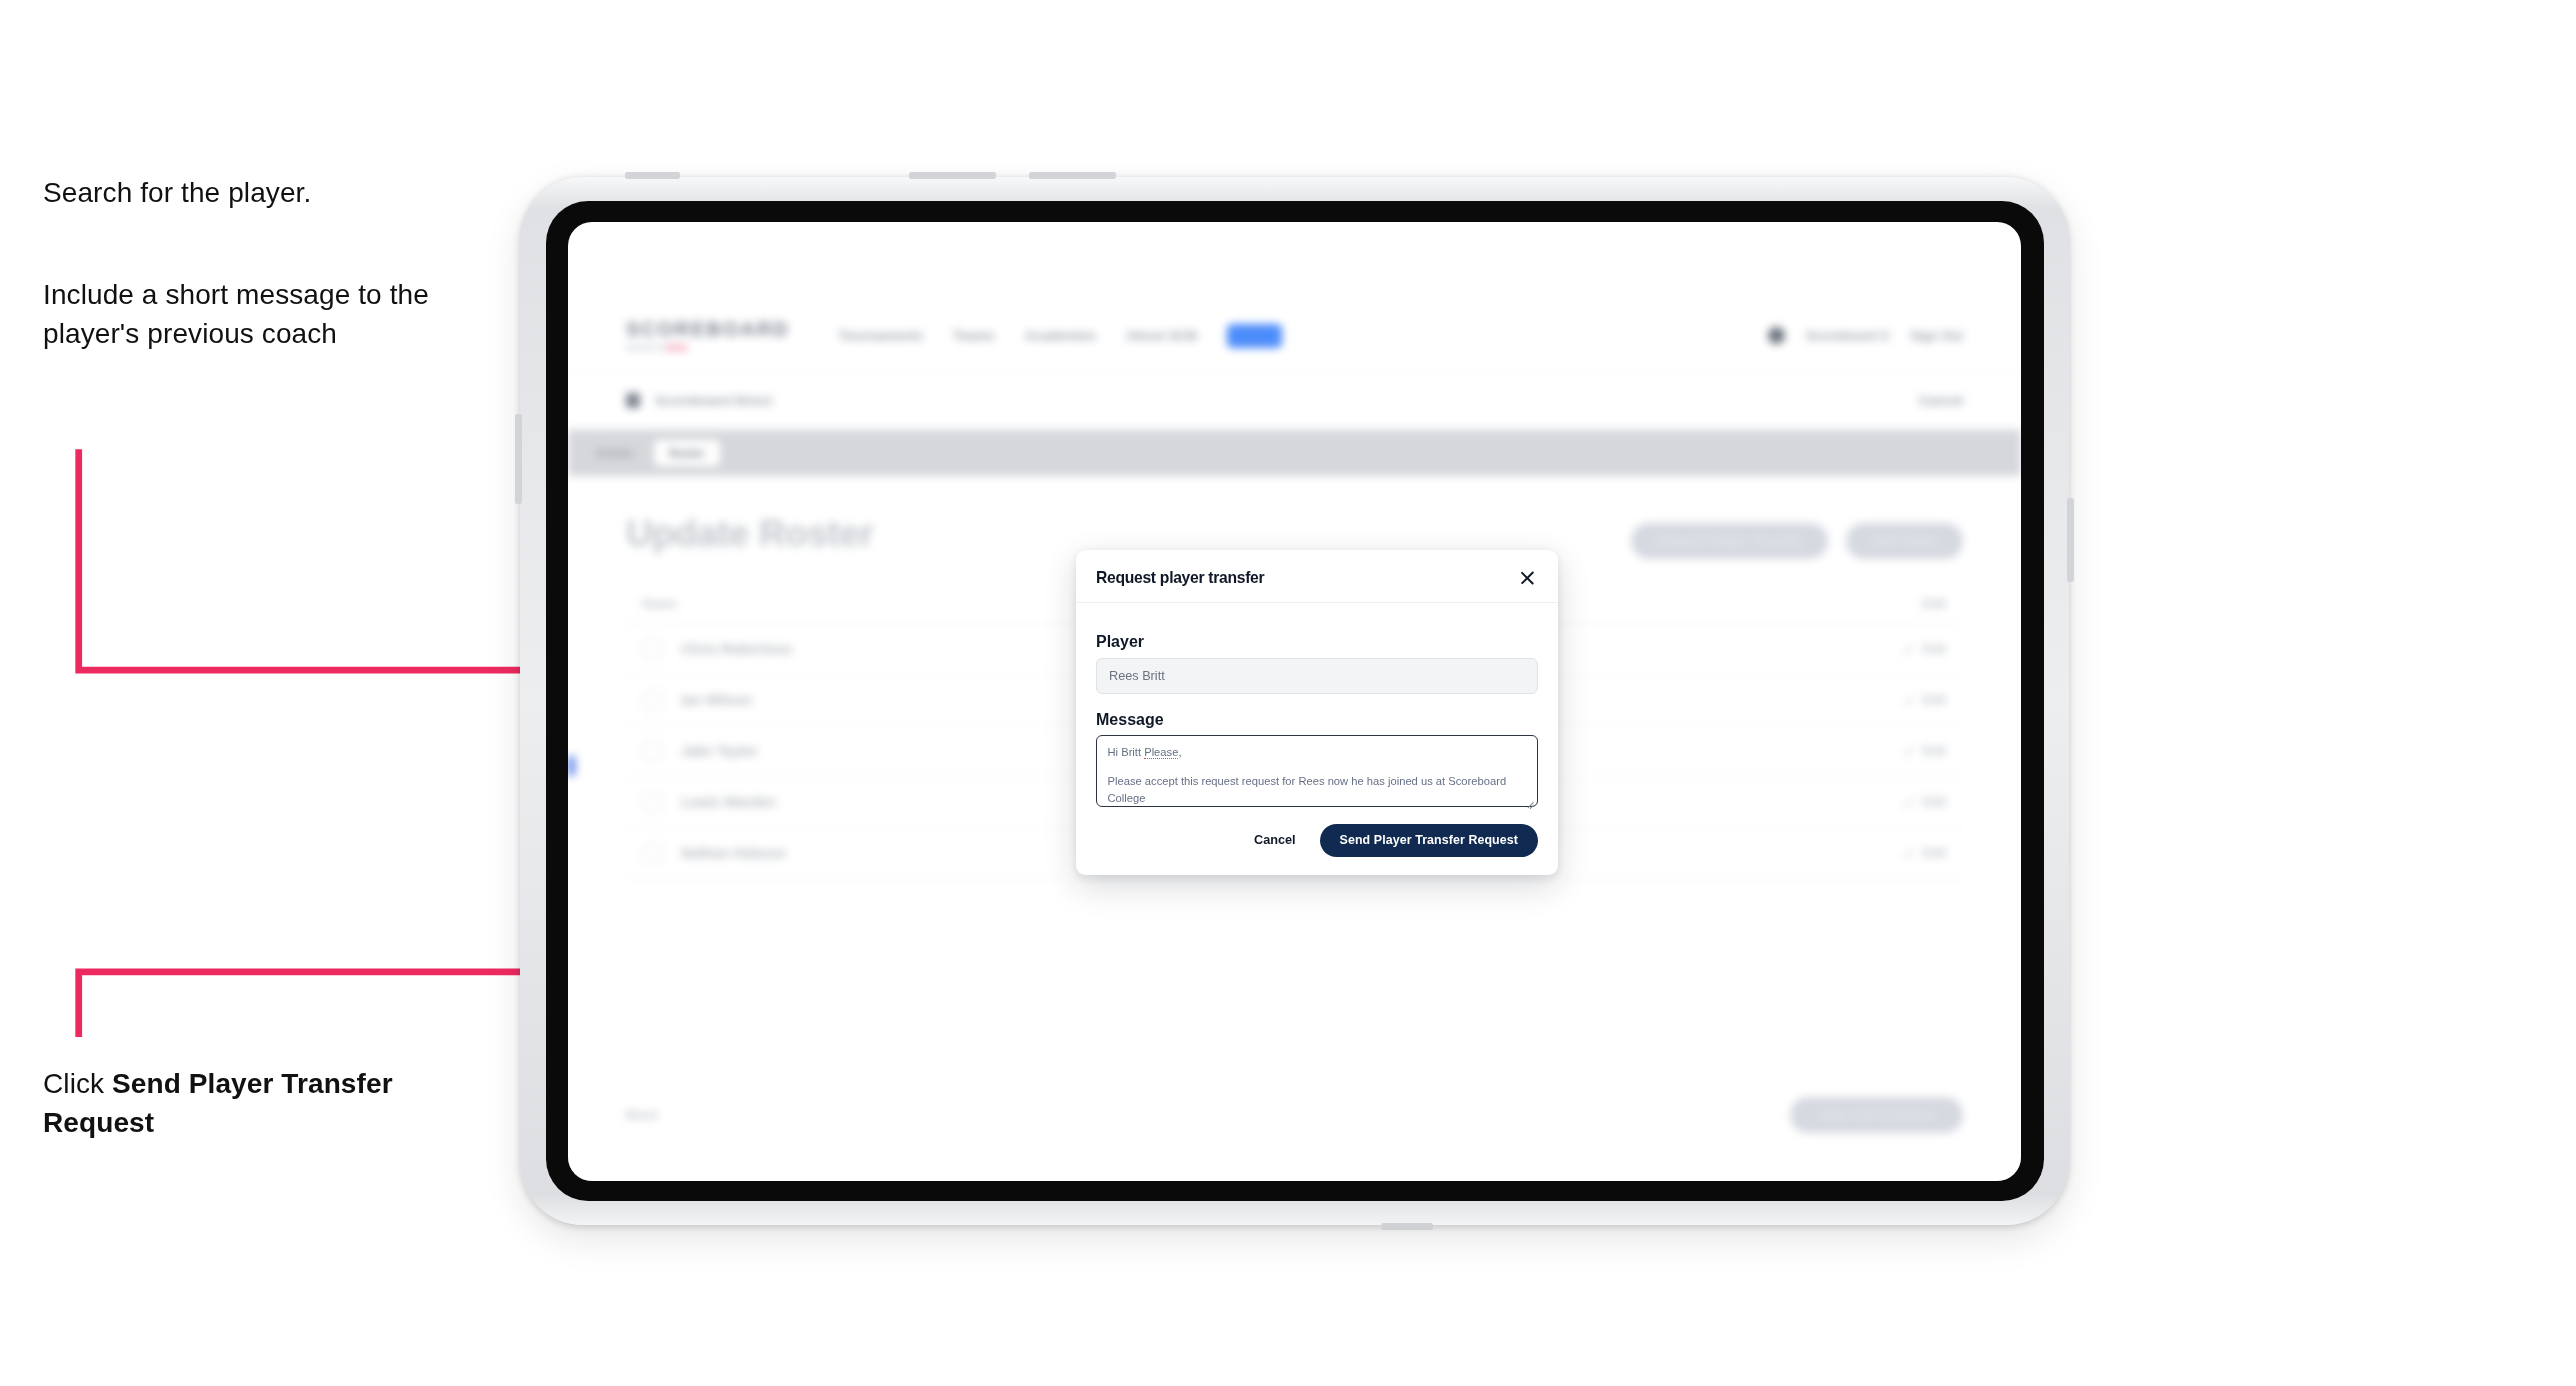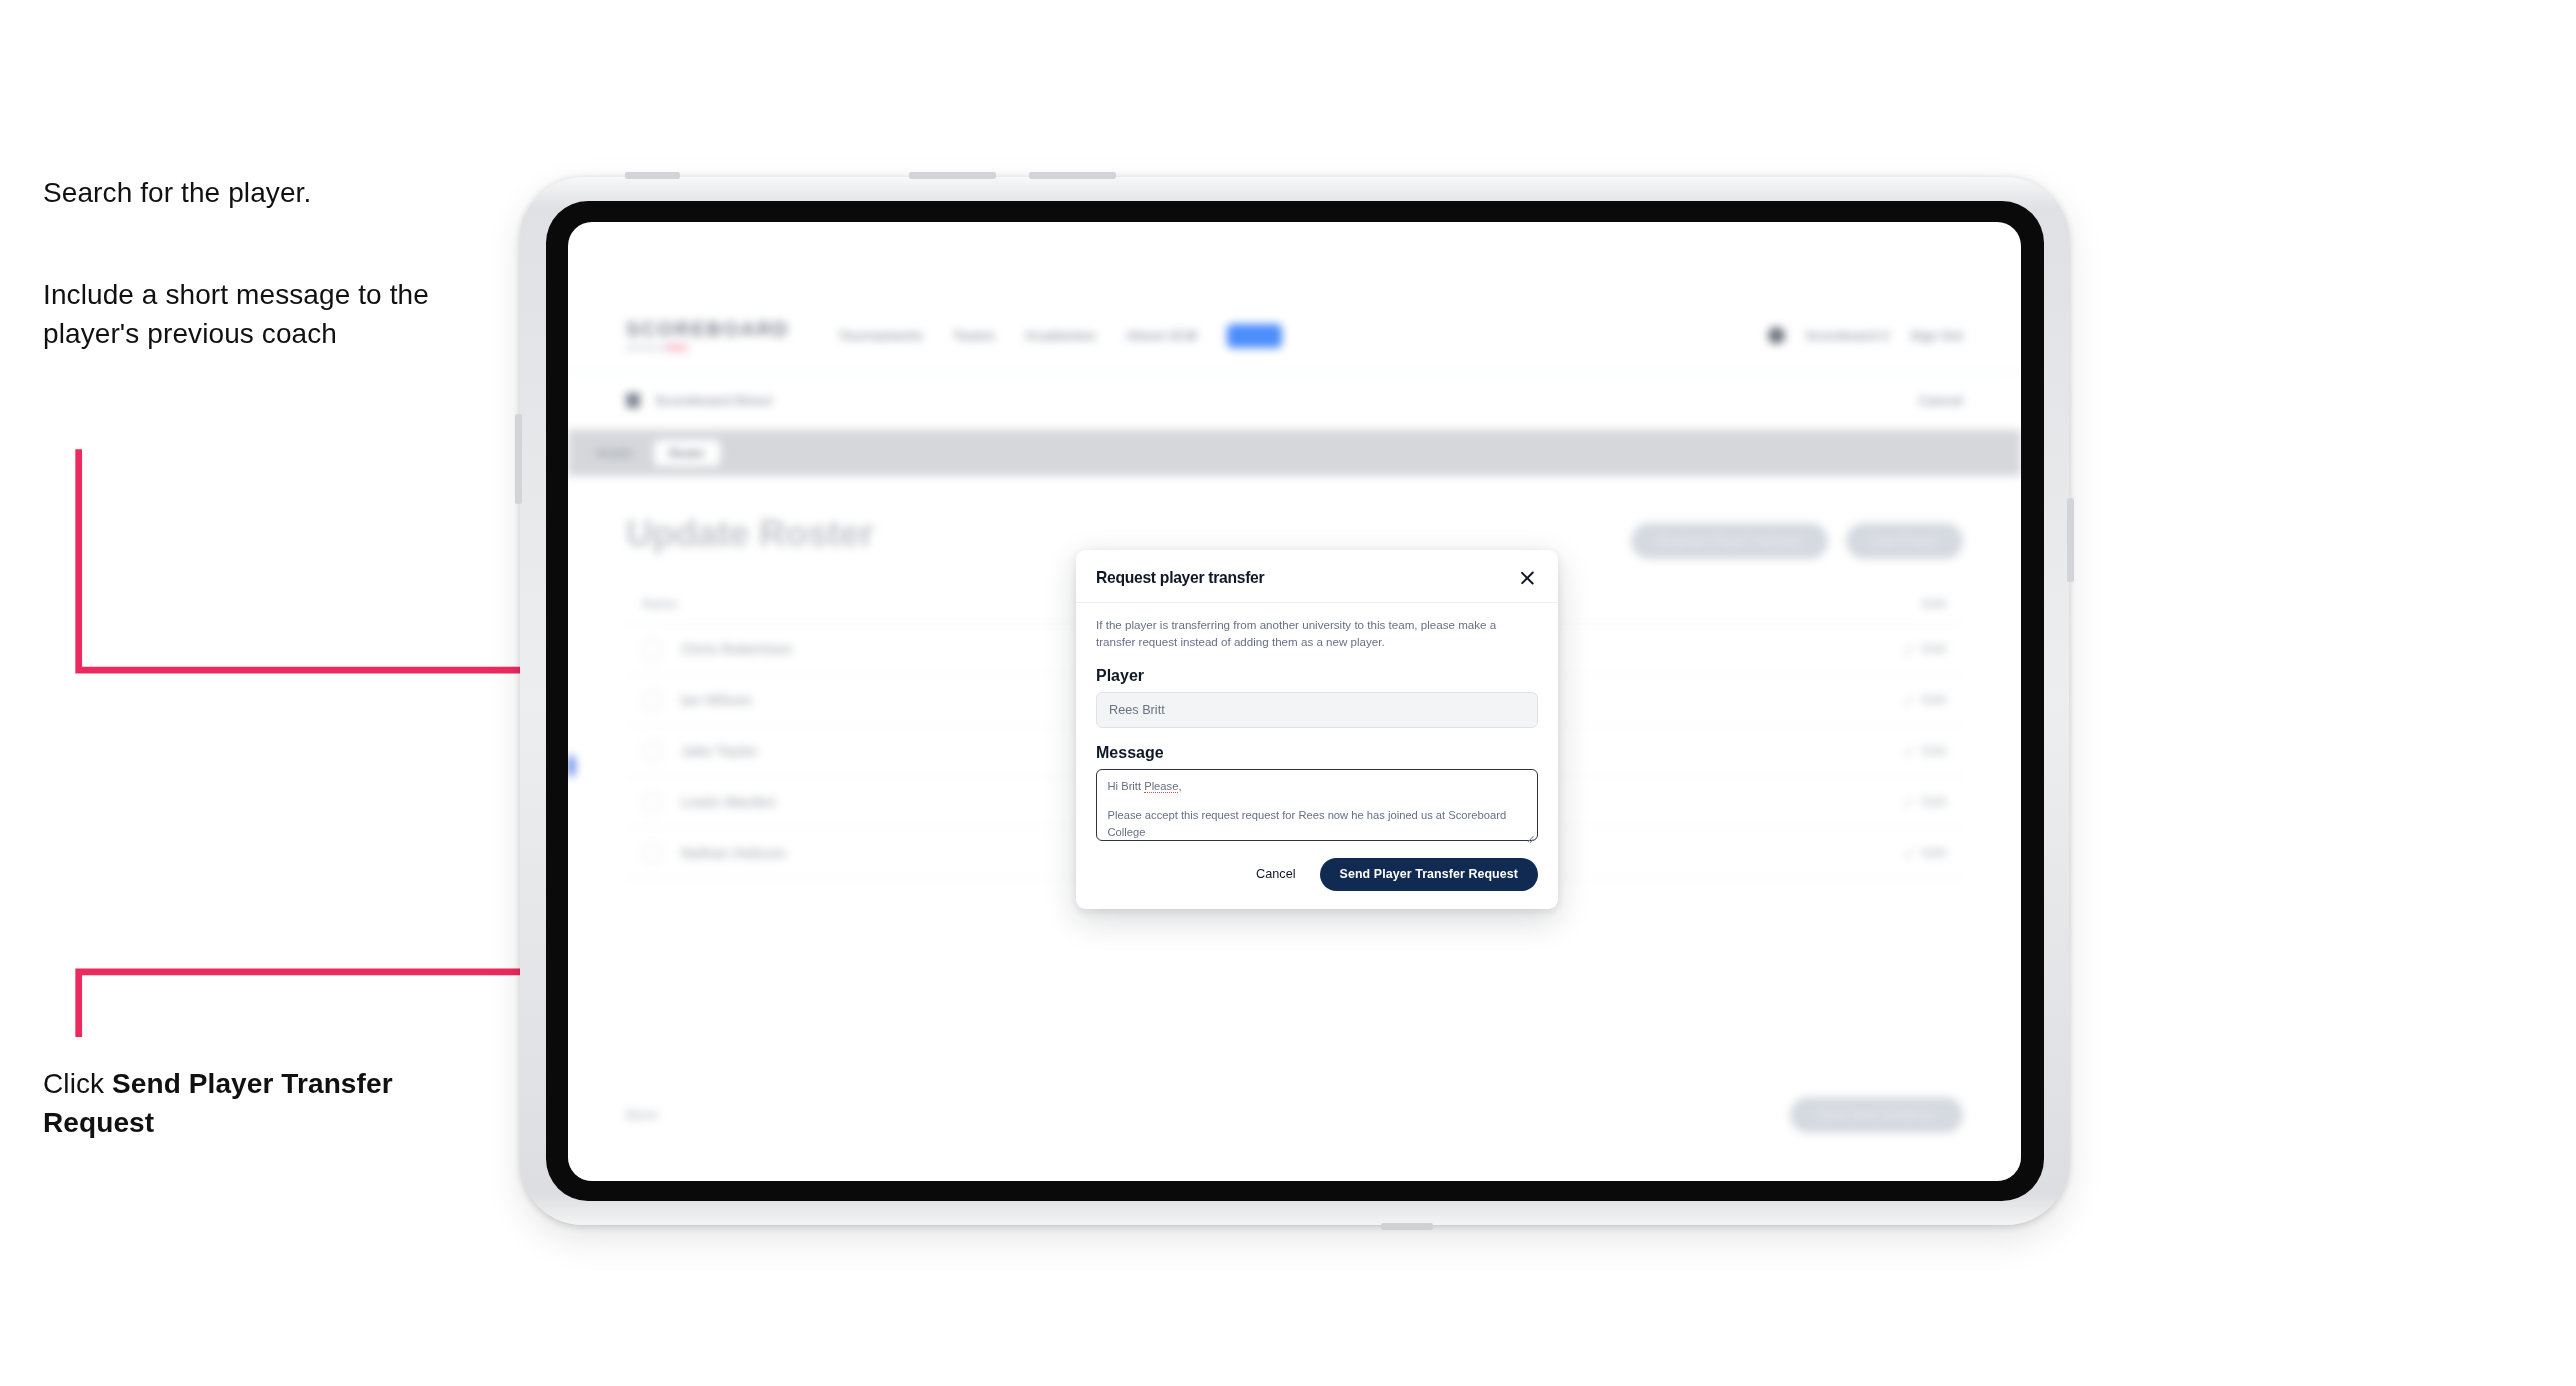--- a/index.html
+++ b/index.html
@@ -191,21 +191,21 @@
   .m-ta-grip span:nth-child(1){ bottom:0.7px; width:7.5px; transform:rotate(-45deg); transform-origin:right bottom;}
   .m-ta-grip span:nth-child(2){ bottom:0.7px; width:4.5px;  transform:rotate(-45deg); transform-origin:right bottom; right:0; bottom:-2.2px;}
   .spell { border-bottom:1.6px dotted #e5484d; padding-bottom:0px; }
 
   .m-foot {
     display:flex; align-items:center; justify-content:flex-end; gap:7.5px;
     padding:16.5px 20px 18px 20px;
   }
   .btn-cancel {
     background:transparent; border:none; cursor:pointer;
-    font-size:12.7px; color:#101828; font-weight:400;
+    font-size:12.7px; color:#101828; font-weight:700;
     padding:9px 16.5px; font-family:"Liberation Sans", sans-serif;
   }
   .btn-send {
     background:#102a51; color:#ffffff; border:none; cursor:pointer;
     border-radius:22.5px; padding:9.7px 20px;
     font-size:12.4px; font-weight:700; letter-spacing:0.1px;
     font-family:"Liberation Sans", sans-serif;
   }
 </style>
 </head>
@@ -337,21 +337,20 @@
         </div>
 
         <div id="modal">
 
           <div class="m-head">
             <div class="m-title">Request player transfer</div>
             <div class="m-close"></div>
           </div>
 
           <div class="m-body">
-            <div class="m-desc">If the player is transferring from another university to this team, please make a transfer request instead of adding them as a new player.</div>
 
             <div class="m-label">Player</div>
             <input class="m-input" type="text" value="Rees Britt" style="">
 
             <div class="m-label">Message</div>
             <div class="m-ta-wrap">
               <div class="m-textarea">
                 <div><span>Hi Britt </span><span class="spell">Please</span><span>,</span></div>
                 <div style="height:12.7px"></div>
                 <div>Please accept this request request for Rees now he has joined us at Scoreboard College</div>

